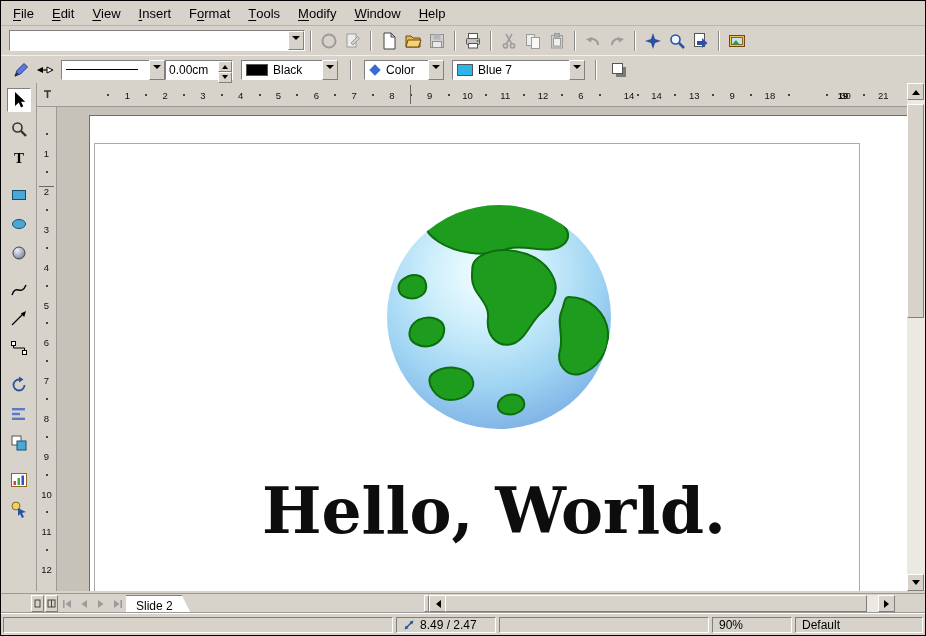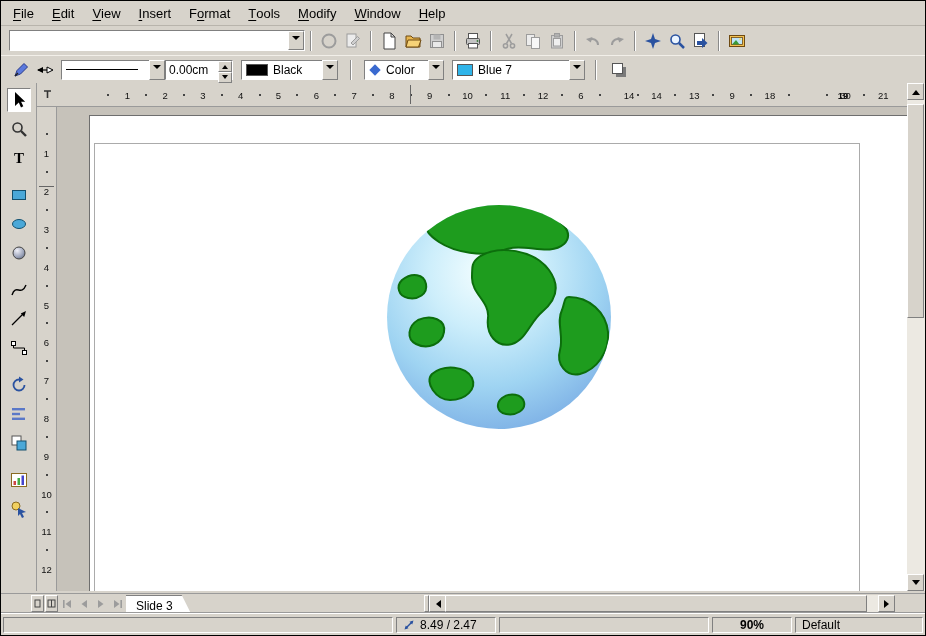--- a/index.html
+++ b/index.html
@@ -471,20 +471,21 @@
         <g clip-path="url(#gc)" fill="#1e9c1e" stroke="#0c6e0c" stroke-width="2">
           <path d="M45 22 C70 2 110 -6 150 6 C175 14 192 30 180 42 C165 55 140 40 120 48 C100 56 70 50 55 40 C45 33 40 28 45 22 Z"></path>
           <path d="M95 55 C115 42 150 48 165 68 C178 86 170 100 158 110 C146 120 142 138 128 142 C112 146 102 132 104 116 C106 100 88 92 88 76 C88 64 88 60 95 55 Z"></path>
           <path d="M185 95 C205 95 222 110 224 130 C226 150 212 168 196 172 C182 175 172 162 176 148 C180 134 172 120 178 108 C181 100 180 95 185 95 Z"></path>
           <path d="M18 78 C28 70 40 72 42 82 C44 92 34 98 24 96 C14 94 12 84 18 78 Z"></path>
           <path d="M34 118 C48 112 62 118 60 130 C58 142 44 148 32 142 C22 137 24 124 34 118 Z"></path>
           <path d="M48 172 C60 162 82 164 88 176 C93 187 82 198 66 198 C52 198 40 180 48 172 Z"></path>
           <path d="M118 196 C126 190 138 192 140 200 C142 208 132 214 122 212 C112 210 112 201 118 196 Z"></path>
         </g>
       </svg>
+      <div id="slide-title">Hello, World.</div>
     </div>
   </div>
 
   <div id="vscroll">
     <span class="sbtn raised" style="top:0; left:0;">
         <i class="tri-up-s"></i>
       </span>
     <span id="vthumb" class="raised"></span>
     <span class="sbtn raised" style="bottom:0; left:0;">
         <i class="tri-dn-s"></i>
@@ -519,21 +520,21 @@
           <polygon points="2,1 2,9 7.5,5" fill="#9c9c9c"></polygon>
         </svg>
       </span>
     <span class="nav-btn">
         <svg width="10" height="10">
           <polygon points="1,1 1,9 6.5,5" fill="#9c9c9c"></polygon>
           <rect x="7.4" y="1" width="1.6" height="8" fill="#9c9c9c"></rect>
         </svg>
       </span>
     <span id="slide-tab">
-        <span>Slide 3</span>
+        <span>Slide 2</span>
       </span>
     <span id="tab-filler"></span>
     <span id="hsplit" class="raised"></span>
     <div id="hscroll">
       <span class="sbtn raised" style="left:0;">
           <i class="tri-l-s"></i>
         </span>
       <span id="hthumb" class="raised"></span>
       <span class="sbtn raised" style="right:0;">
           <i class="tri-r-s"></i>
@@ -546,21 +547,21 @@
     <span class="sfield" style="flex:1;"></span>
     <span class="sfield" style="width:100px;">
       <svg width="12" height="12">
           <path d="M2.5 9.5 L9.5 2.5" stroke="#2a52a0" stroke-width="1.4"></path>
           <polygon points="10.5,1.5 6.5,2.8 9.2,5.5" fill="#2a52a0"></polygon>
           <polygon points="1.5,10.5 5.5,9.2 2.8,6.5" fill="#2a52a0"></polygon>
         </svg>
       <span>8.49 / 2.47</span>
     </span>
     <span class="sfield" style="width:210px;"></span>
-    <span class="sfield" style="width:80px; justify-content:center;font-weight:bold;">
+    <span class="sfield" style="width:80px; ">
         <span>90%</span>
       </span>
     <span class="sfield" style="width:128px;">
         <span>Default</span>
       </span>
   </div>
 
 </div>
 
 </body></html>

